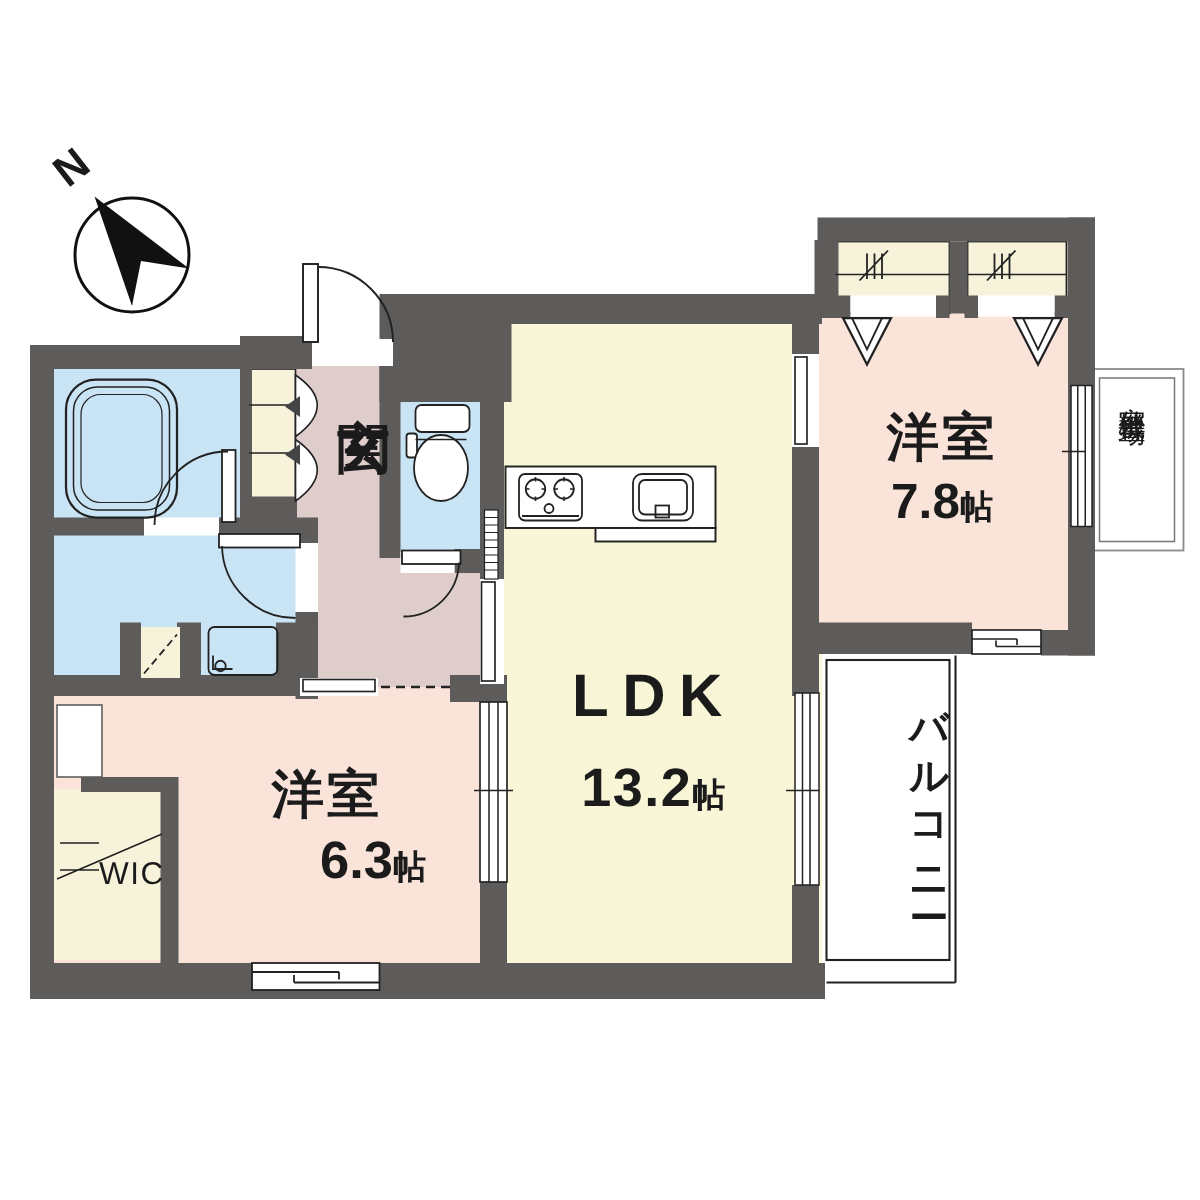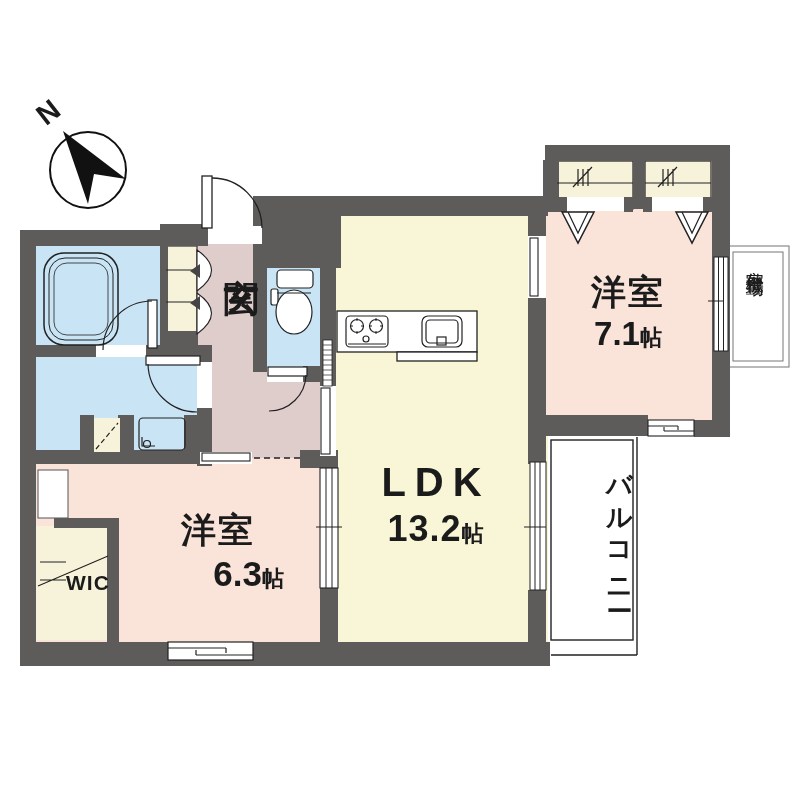--- a/index.html
+++ b/index.html
@@ -3,31 +3,31 @@
 <meta charset="utf-8">
 <style>
   html,body{margin:0;padding:0;background:#ffffff;}
   .stage{position:relative;width:800px;height:800px;background:#ffffff;
          font-family:"Liberation Sans","DejaVu Sans",sans-serif;overflow:hidden;}
   .stage svg{position:absolute;left:0;top:0;}
   .lbl{position:absolute;color:#1b1b1b;line-height:1.15;white-space:nowrap;}
   .v{writing-mode:vertical-rl;}
   .north-label{left:38px;top:96px;font-size:29px;font-weight:800;transform:rotate(-38deg);}
   .entrance-label{left:221px;top:250px;font-size:35px;font-weight:700;letter-spacing:5px;}
-  .ldk-label{left:358px;top:459px;width:156px;text-align:center;}
+  .ldk-label{left:358px;top:441px;width:156px;text-align:center;}
   .ldk-label .nm{font-size:40px;font-weight:600;letter-spacing:9px;}
-  .ldk-label .ar{font-size:36px;font-weight:600;margin-top:3px;letter-spacing:1px;text-align:center;}
+  .ldk-label .ar{font-size:36px;font-weight:600;margin-top:17px;letter-spacing:1px;text-align:center;}
   .ar .unit{font-size:22px;font-weight:600;}
   .b1-label{left:566px;top:272px;width:124px;text-align:center;}
   .b1-label .nm{font-size:35px;font-weight:700;letter-spacing:2px;}
   .b1-label .ar{font-size:33px;font-weight:600;margin-top:3px;}
   .b2-label{left:152px;top:510px;width:132px;text-align:center;}
   .b2-label .nm{font-size:35px;font-weight:700;letter-spacing:2px;}
   .b2-label .ar{font-size:35px;font-weight:600;margin-top:4px;text-align:right;}
-  .wic-label{left:66px;top:571px;font-size:21px;font-weight:700;letter-spacing:1px;}
+  .wic-label{left:66px;top:571px;font-size:21px;font-weight:400;letter-spacing:1px;}
   .balcony-label{left:604px;top:455px;font-size:26px;font-weight:600;letter-spacing:6px;}
   .outdoor-label{left:744px;top:257px;font-size:18px;font-weight:500;letter-spacing:2px;}
 </style>
 </head>
 <body>
 
 <div class="stage">
 
 <svg width="800" height="800" viewBox="0 0 800 800">
 
@@ -242,21 +242,21 @@
 
   <div class="lbl entrance-label v">玄関</div>
 
   <div class="lbl ldk-label">
     <div class="nm">LDK</div>
     <div class="ar"><span>13.2</span><span class="unit">帖</span></div>
   </div>
 
   <div class="lbl b1-label">
     <div class="nm">洋室</div>
-    <div class="ar"><span>7.1</span><span class="unit">帖</span></div>
+    <div class="ar"><span>7.8</span><span class="unit">帖</span></div>
   </div>
 
   <div class="lbl b2-label">
     <div class="nm">洋室</div>
     <div class="ar"><span>6.3</span><span class="unit">帖</span></div>
   </div>
 
   <div class="lbl wic-label">WIC</div>
 
   <div class="lbl balcony-label v">バルコニー</div>

